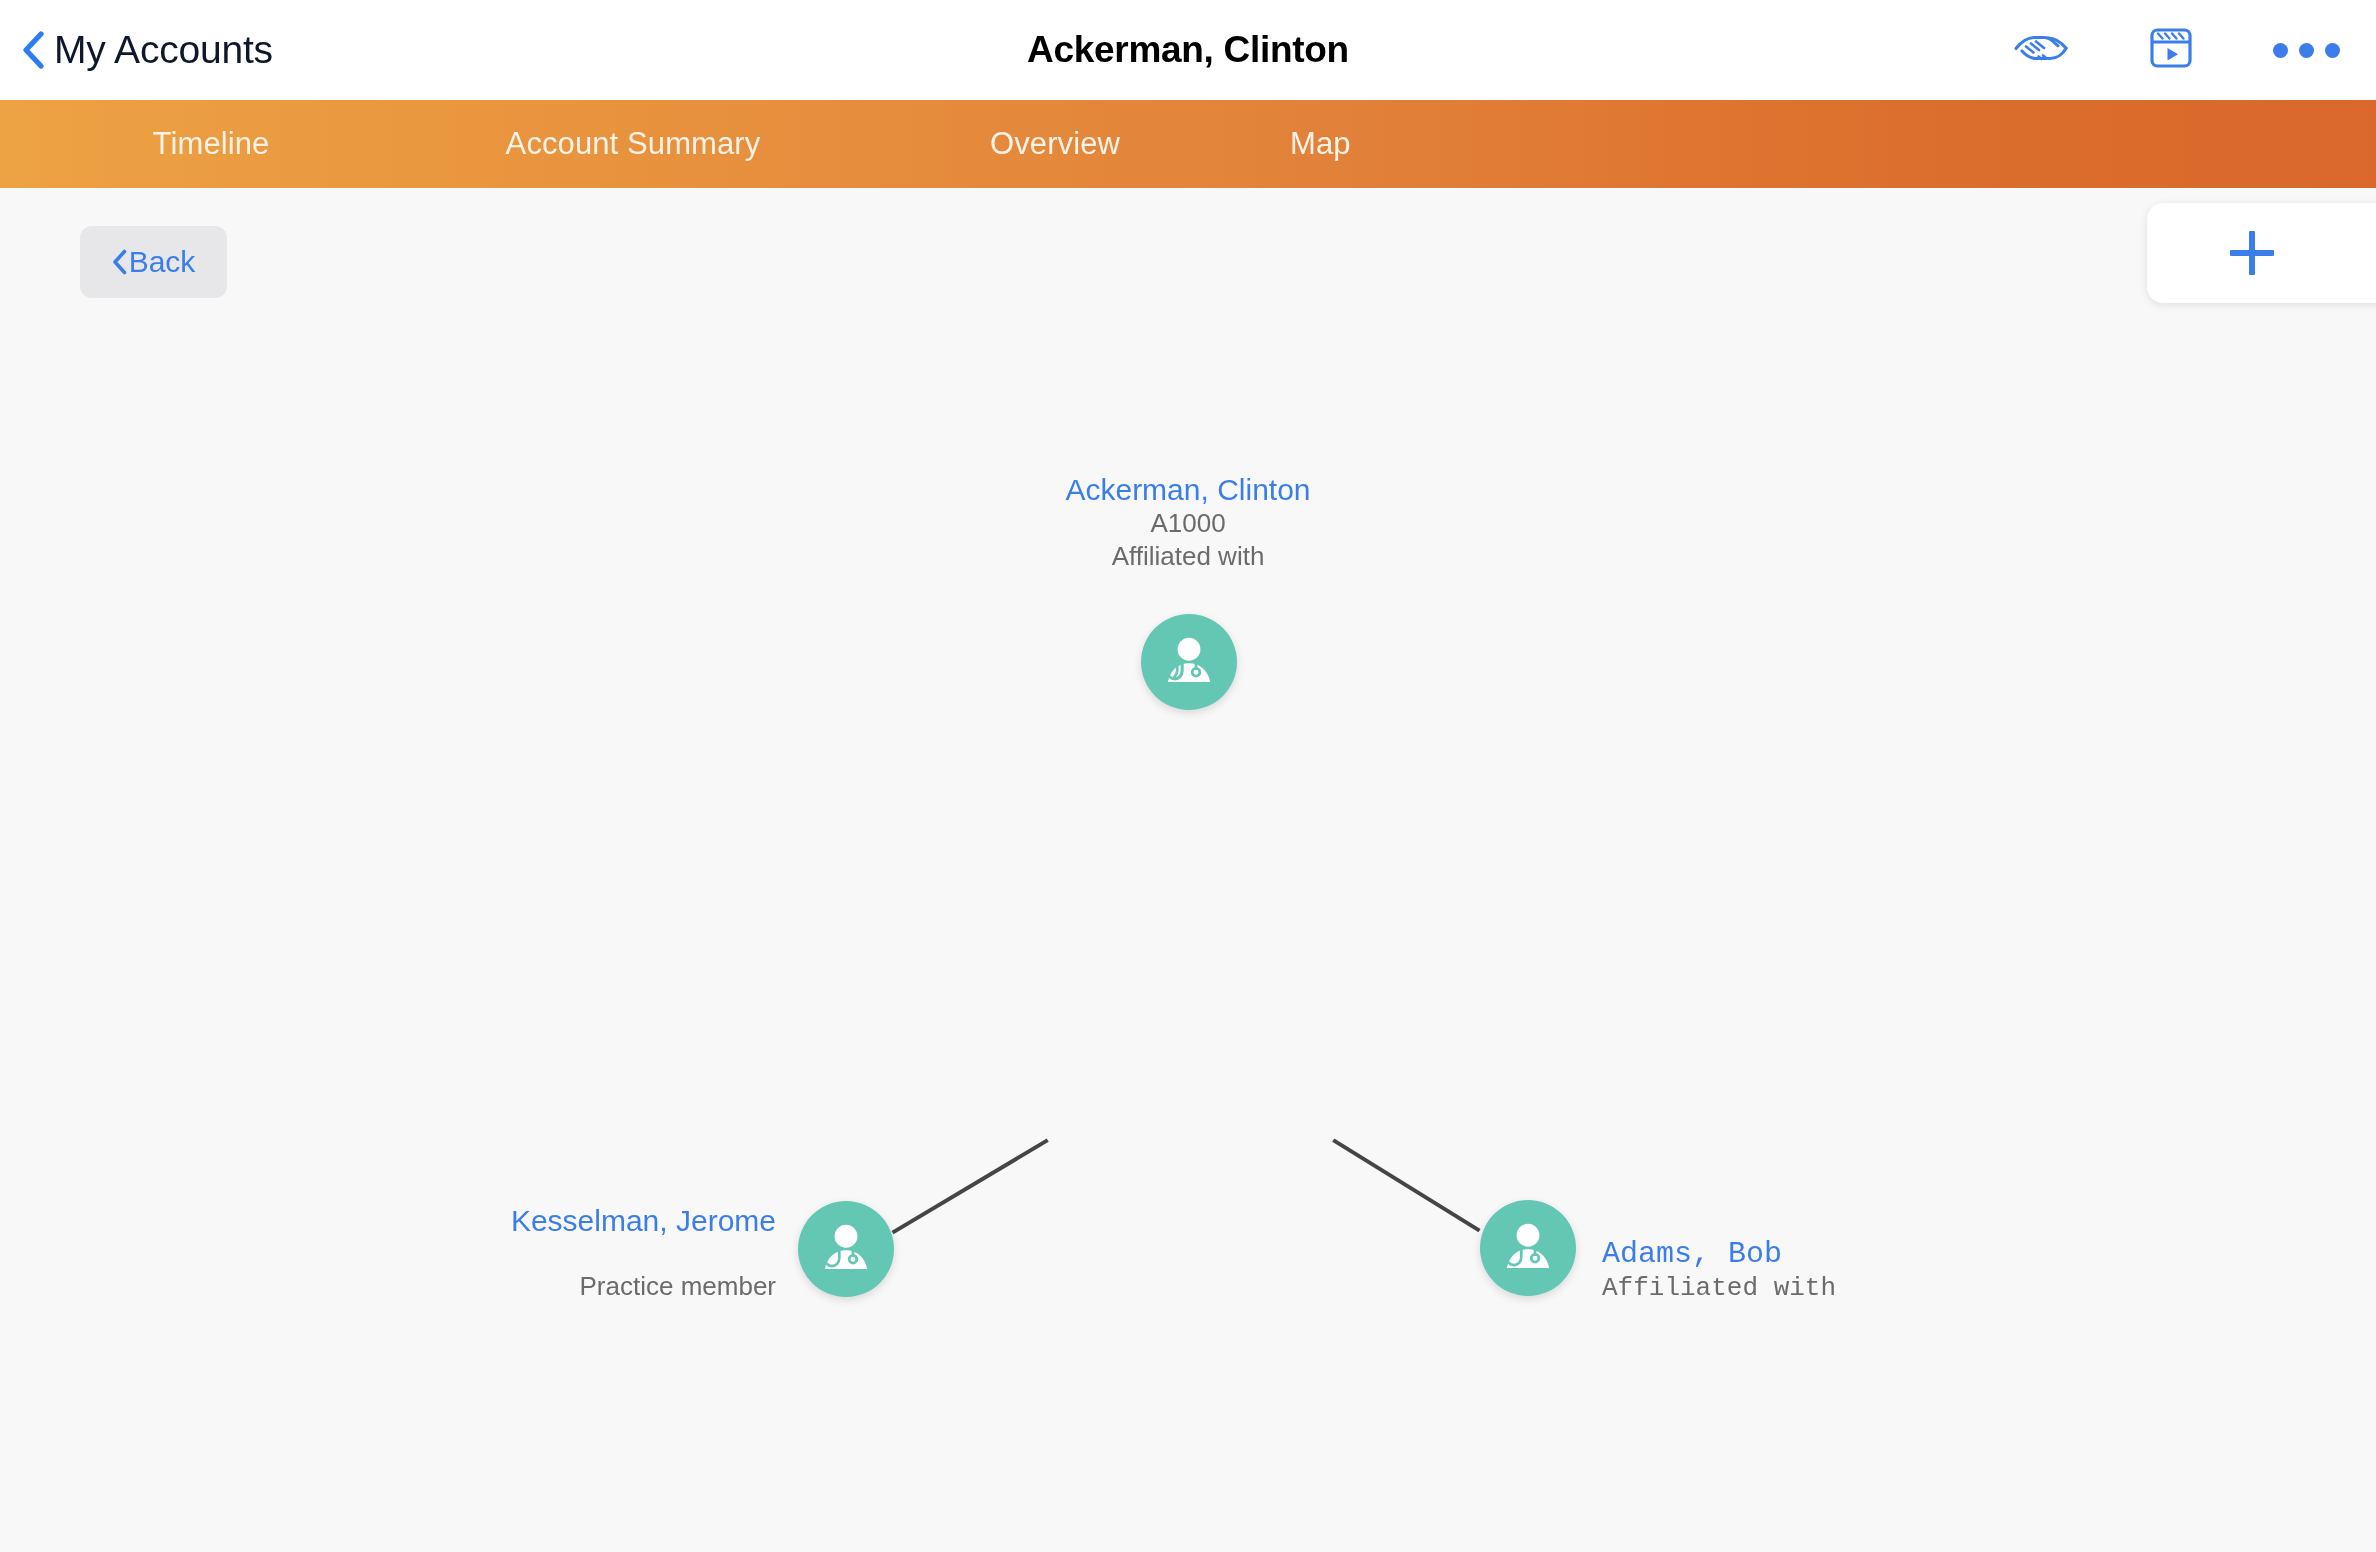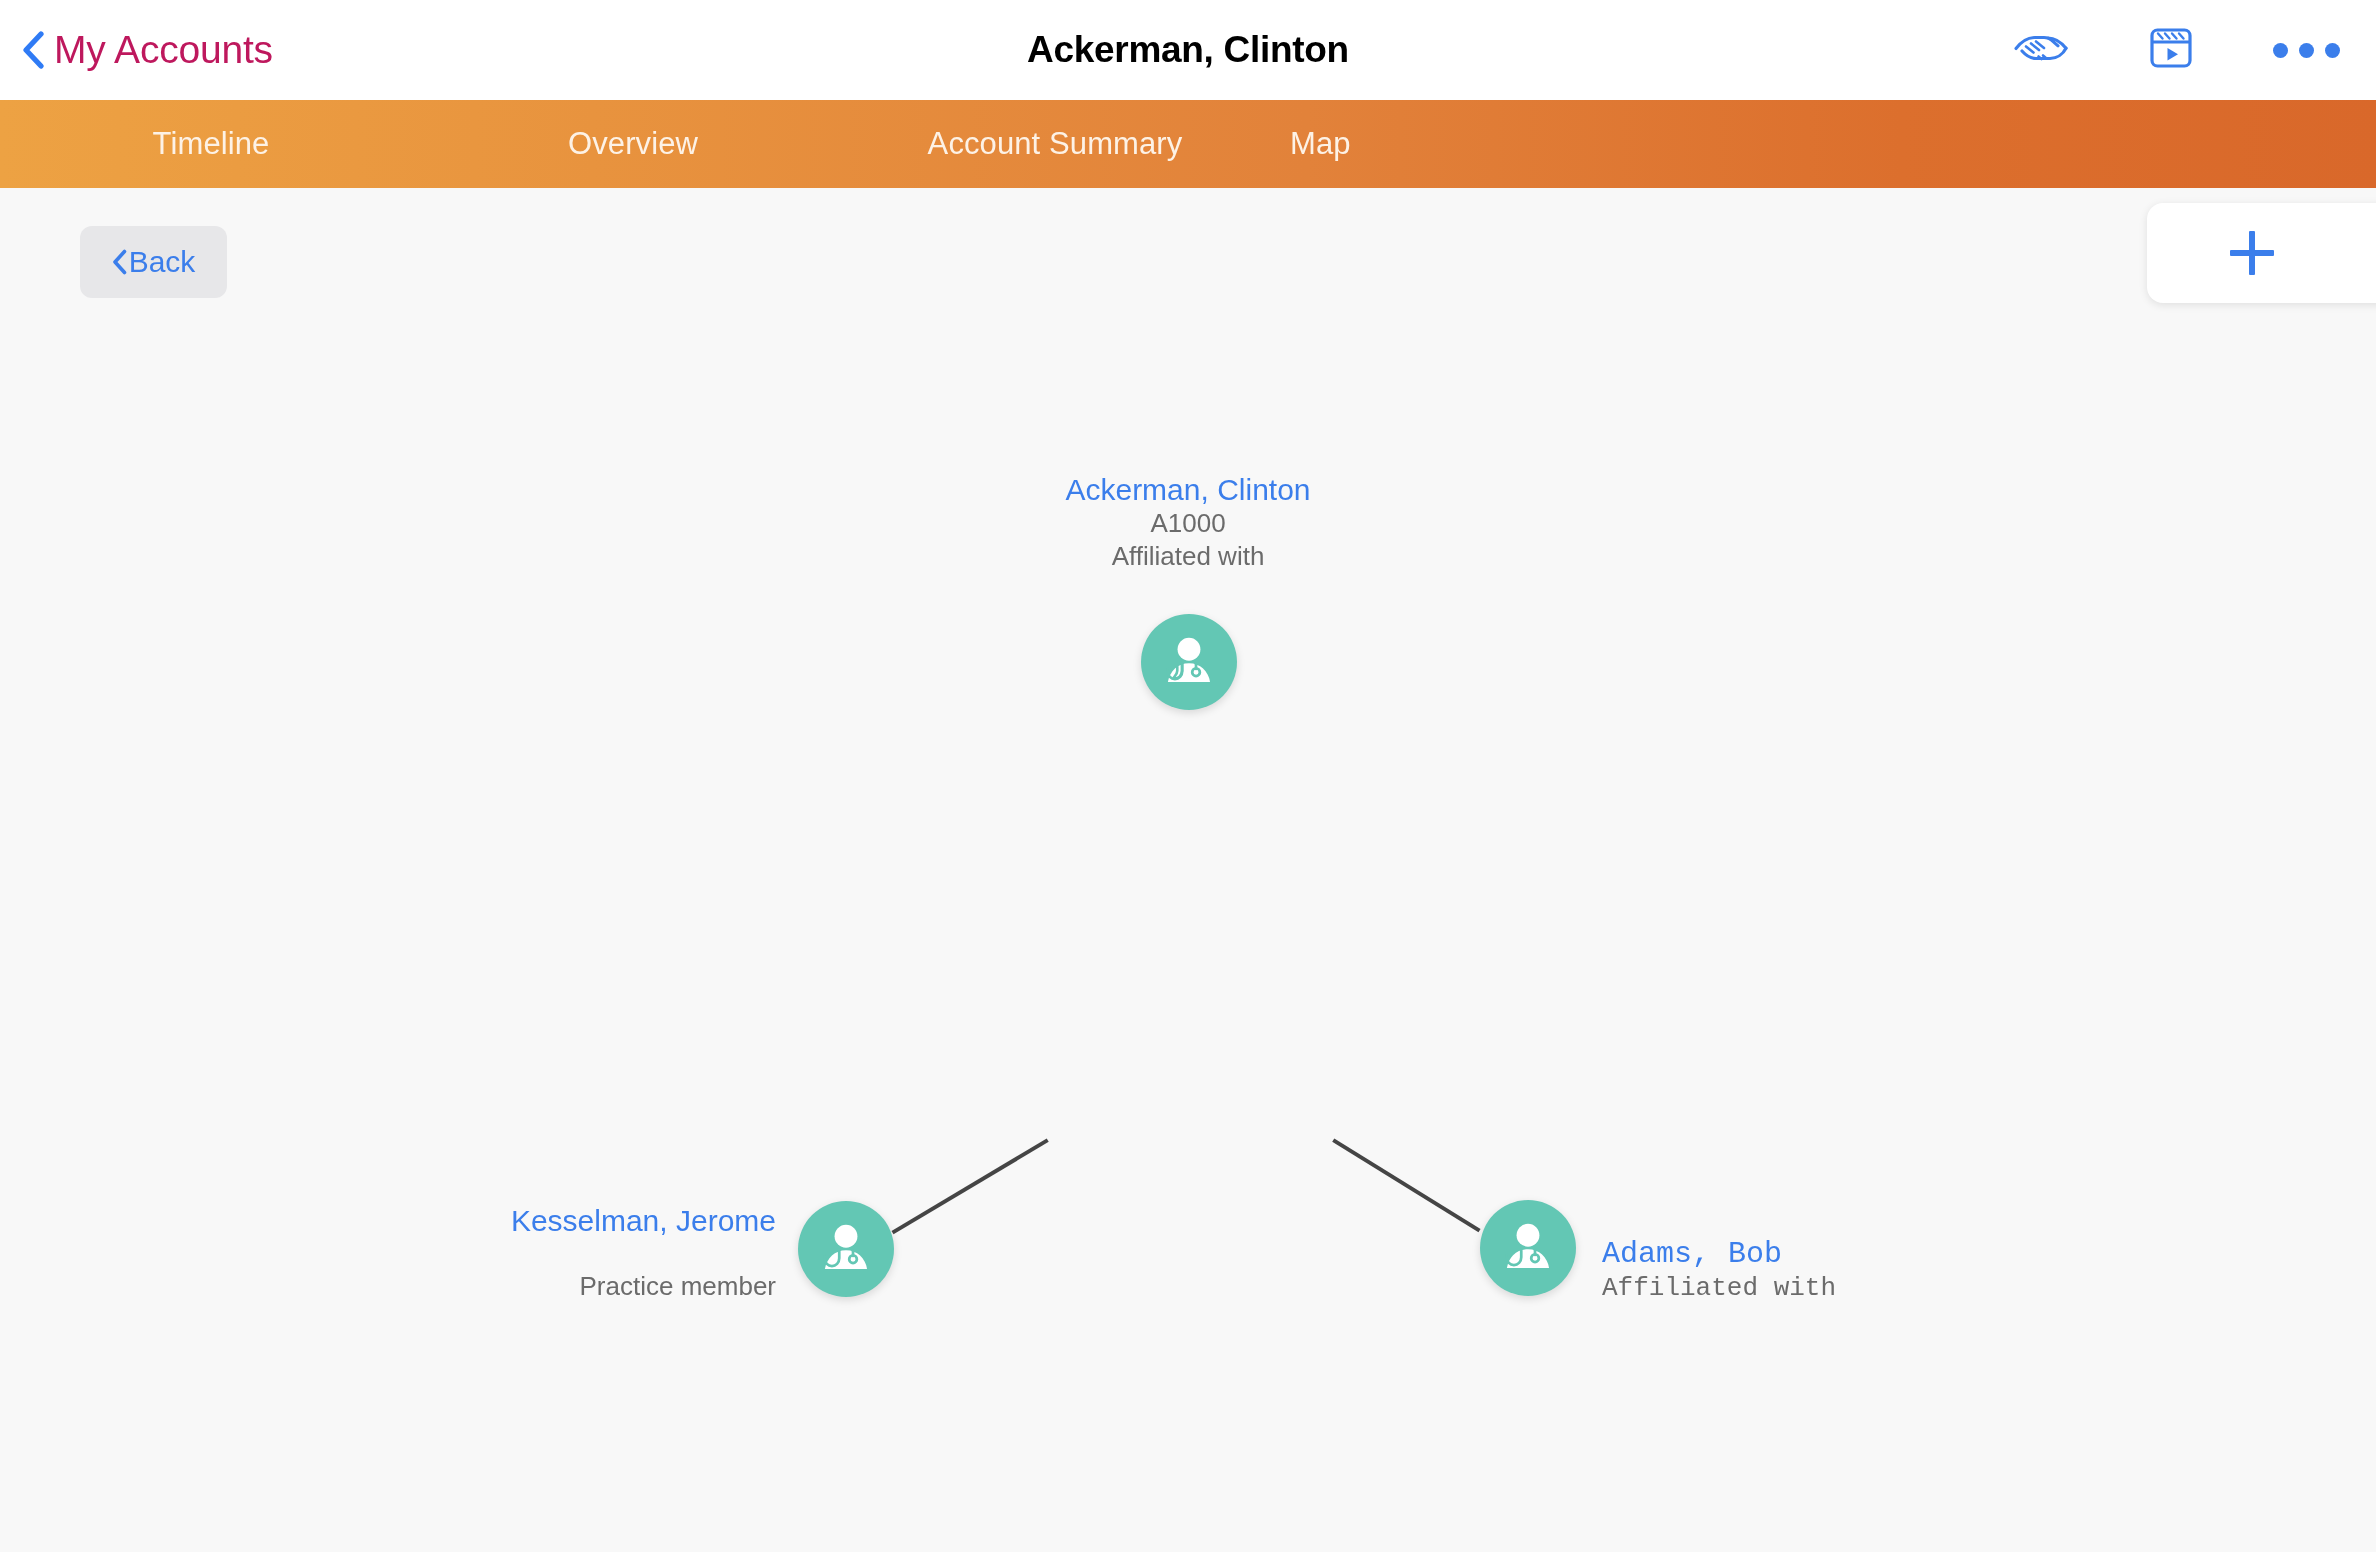--- a/index.html
+++ b/index.html
@@ -40,21 +40,21 @@
     align-items: center;
     gap: 10px;
     cursor: pointer;
   }
   .nav-back-chevron {
     display: block;
     width: 22px;
     height: 38px;
   }
   .nav-back-label {
-    color: #be185d;
+    color: #0f172a;
     font-size: 39px;
     font-weight: 400;
     letter-spacing: -0.2px;
     white-space: nowrap;
   }
 
   .nav-title {
     position: absolute;
     left: 0; right: 0;
     top: 50%;
@@ -352,24 +352,24 @@
       </div>
 
     </div>
   </div>
 
   <div class="tabbar">
     <div class="tab" style="width:422px">
       <span>Timeline</span>
     </div>
     <div class="tab" style="width:422px">
+      <span>Account Summary</span>
+    </div>
+    <div class="tab" style="width:422px">
       <span>Overview</span>
-    </div>
-    <div class="tab" style="width:422px">
-      <span>Account Summary</span>
     </div>
     <div class="tab" style="width:227px;justify-content:flex-start;padding-left:24px">
       <span>Map</span>
     </div>
   </div>
 
   <div class="canvas">
 
     <svg class="edges" viewBox="0 0 2388 1371">
       <line x1="1195" y1="522" x2="1195" y2="470" stroke="#454545" stroke-width="4"></line>

